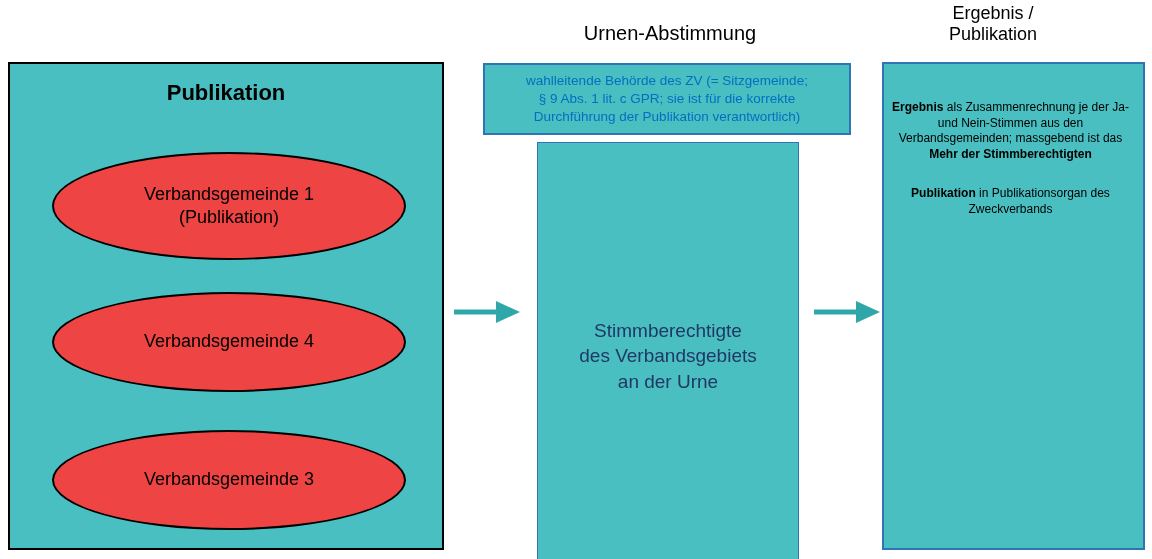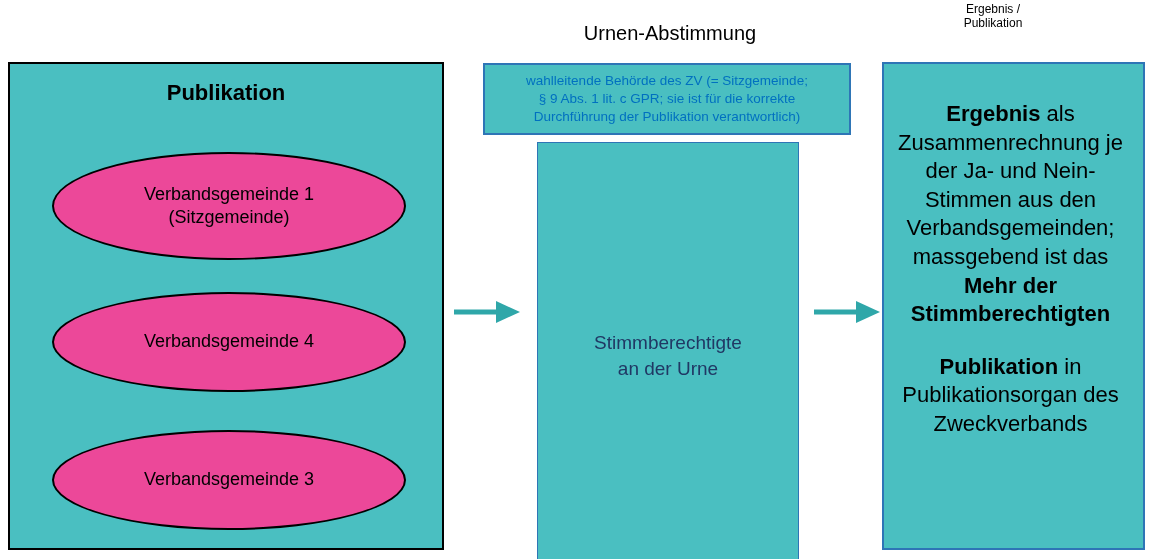--- a/index.html
+++ b/index.html
@@ -24,21 +24,21 @@
   }
   .heading-mid {
     left: 500px;
     top: 22px;
     width: 340px;
   }
   .heading-right {
     left: 862px;
     top: 3px;
     width: 262px;
-    font-size: 12px;
+    font-size: 18px;
   }
   .teal-box {
     position: absolute;
     background: #4ABFC1;
     box-sizing: border-box;
   }
   .left-box {
     left: 8px;
     top: 62px;
     width: 436px;
@@ -52,21 +52,21 @@
     font-size: 22px;
     color: #000000;
   }
   .ellipse {
     position: absolute;
     left: 42px;
     width: 350px;
     height: 96px;
     border: 2px solid #000000;
     border-radius: 50%;
-    background: #ec4899;
+    background: #ef4444;
     display: flex;
     flex-direction: column;
     align-items: center;
     justify-content: center;
     font-size: 18px;
     color: #000000;
     text-align: center;
     line-height: 1.3;
   }
   .ellipse-1 { top: 88px; height: 104px; }
@@ -102,21 +102,21 @@
     color: #203864;
     text-align: center;
   }
   .right-box {
     left: 882px;
     top: 62px;
     width: 263px;
     height: 488px;
     border: 2px solid #2E75B6;
     padding: 36px 14px 0 8px;
-    font-size: 22px;
+    font-size: 12px;
     line-height: 1.3;
     color: #000000;
     text-align: center;
   }
   .right-box p {
     margin: 0 0 24px 0;
   }
   .bold { font-weight: bold; }
   .arrow {
     position: absolute;
@@ -136,40 +136,41 @@
   <div class="heading heading-right">
     <div>Ergebnis /</div>
     <div>Publikation</div>
   </div>
 
   <div class="teal-box left-box">
     <div class="left-title">Publikation</div>
 
     <div class="ellipse ellipse-1">
       <div>Verbandsgemeinde 1</div>
-      <div>(Sitzgemeinde)</div>
+      <div>(Publikation)</div>
     </div>
 
     <div class="ellipse ellipse-2">
       <div>Verbandsgemeinde 4</div>
     </div>
 
     <div class="ellipse ellipse-3">
       <div>Verbandsgemeinde 3</div>
     </div>
   </div>
 
   <div class="teal-box note-box">
     <div>wahlleitende Behörde des ZV (= Sitzgemeinde;</div>
     <div>§ 9 Abs. 1 lit. c GPR; sie ist für die korrekte</div>
     <div>Durchführung der Publikation verantwortlich)</div>
   </div>
 
   <div class="teal-box mid-box">
     <div>Stimmberechtigte</div>
+    <div>des Verbandsgebiets</div>
     <div>an der Urne</div>
   </div>
 
   <svg class="arrow arrow-1" viewBox="0 0 72 28">
     <line x1="4" y1="14" x2="48" y2="14" stroke="#2FA7A9" stroke-width="5"></line>
     <polygon points="46,3 70,14 46,25" fill="#2FA7A9"></polygon>
   </svg>
 
   <svg class="arrow arrow-2" viewBox="0 0 72 28">
     <line x1="4" y1="14" x2="48" y2="14" stroke="#2FA7A9" stroke-width="5"></line>

